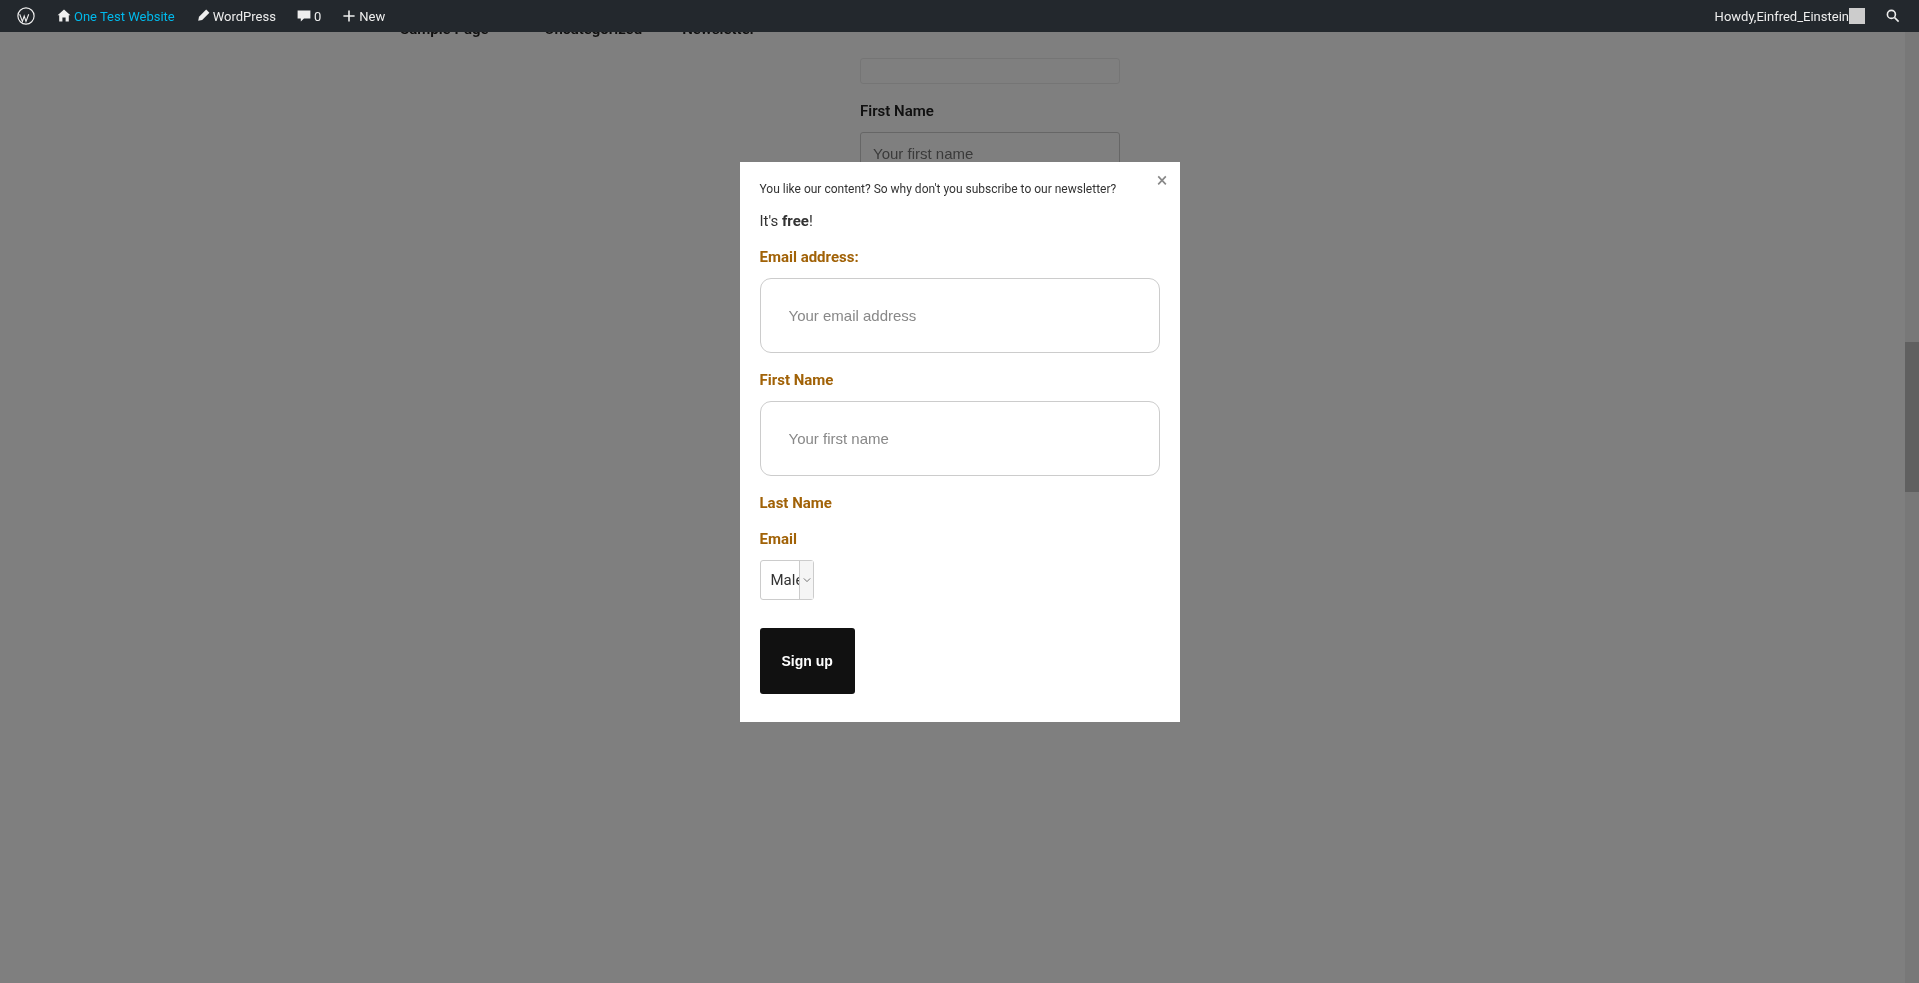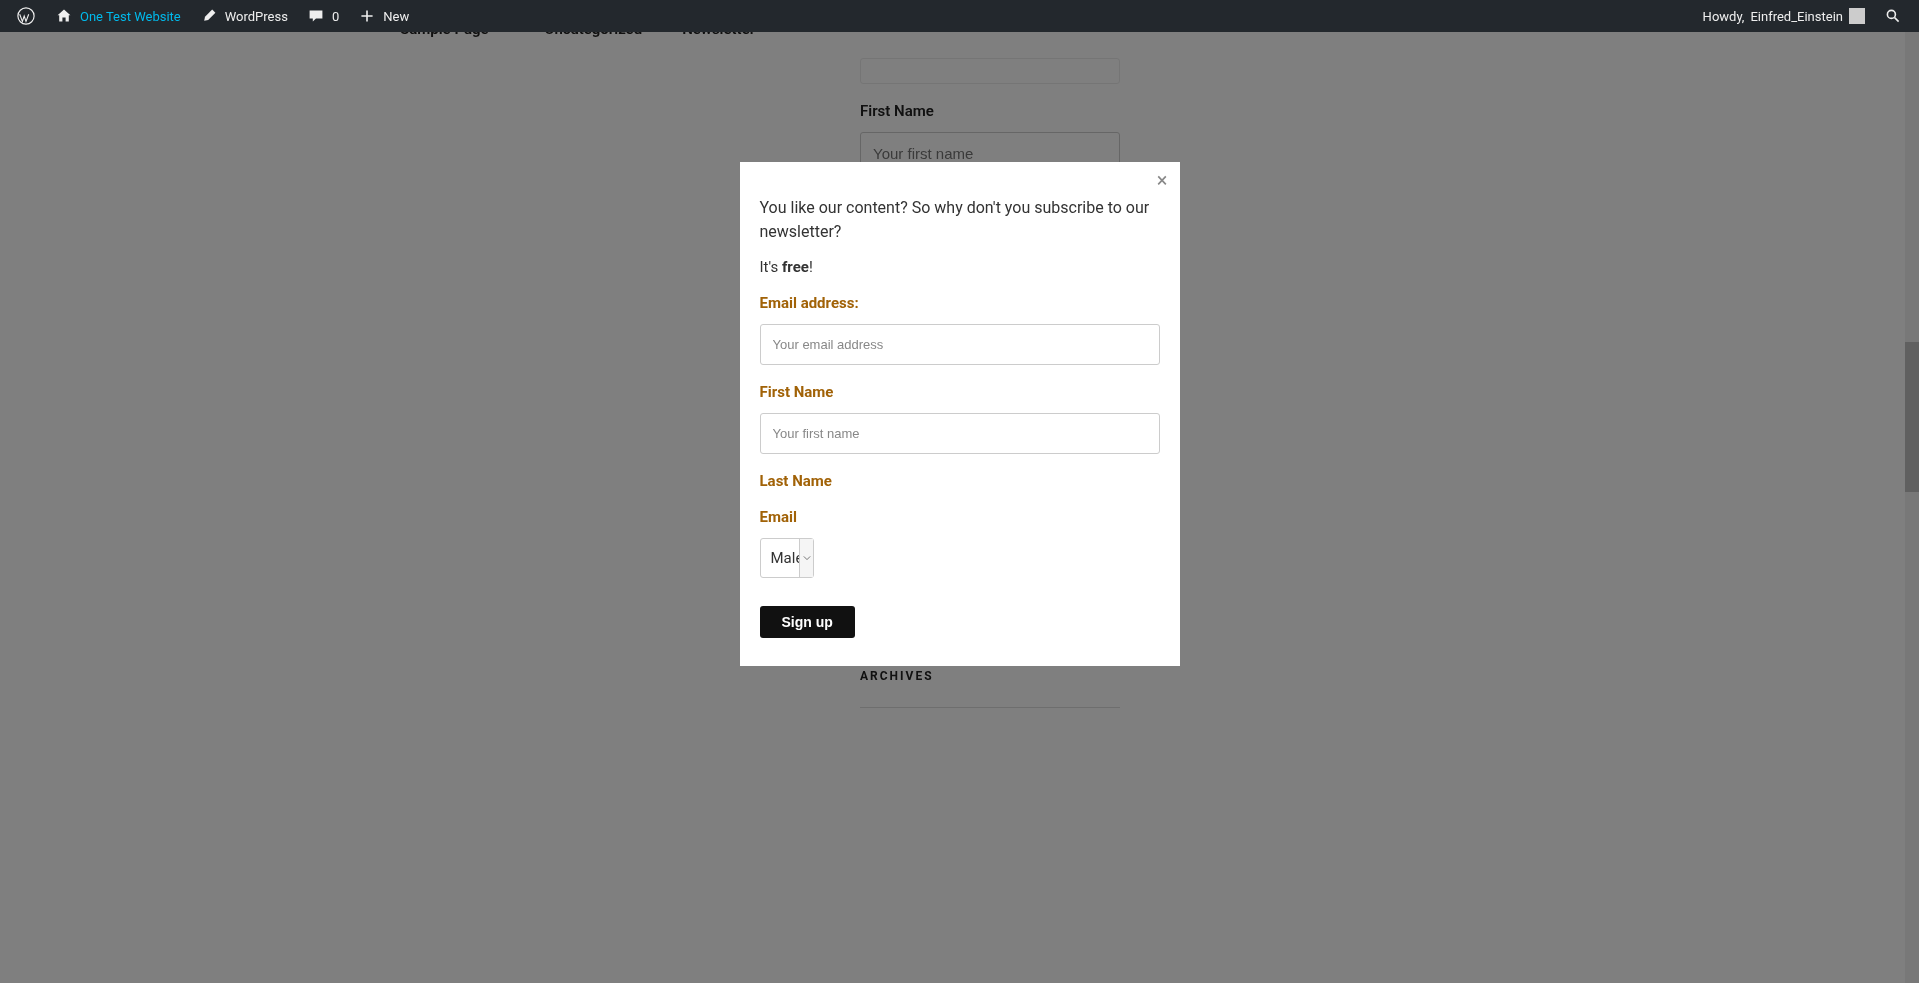--- a/index.html
+++ b/index.html
@@ -31,21 +31,20 @@
       padding: 0 8px;
     }
     .admin-bar-left, .admin-bar-right {
       display: flex;
       align-items: center;
       gap: 2px;
     }
     .admin-bar-item {
       display: flex;
       align-items: center;
-      gap: 6px;
       padding: 0 8px;
       height: 32px;
       cursor: pointer;
       color: #eee;
     }
     .admin-bar-item.site-name {
       color: #00b9eb;
     }
     .admin-icon {
       width: 20px;
@@ -182,46 +181,45 @@
     .modal-close {
       position: absolute;
       top: 8px;
       right: 12px;
       font-size: 20px;
       color: #888;
       cursor: pointer;
       line-height: 1;
     }
     .modal-intro {
-      font-size: 16px;
+      font-size: 12px;
       color: #333;
       line-height: 1.5;
       margin-bottom: 14px;
-      margin-top: 16px;
     }
     .modal-free {
       font-size: 15px;
       color: #333;
     }
     .modal-free strong {
       font-weight: 700;
     }
     .modal-label {
       font-weight: 700;
       color: #a16207;
       margin: 18px 0 12px 0;
       font-size: 15px;
       display: block;
     }
     .modal-input {
       width: 100%;
-      padding: 12px;
+      padding: 28px;
       border: 1px solid #ccc;
-      border-radius: 3px;
-      font-size: 13px;
+      border-radius: 11px;
+      font-size: 15px;
       color: #666;
     }
     .modal-input::placeholder {
       color: #888;
     }
     .modal-select-wrapper {
       display: inline-block;
       position: relative;
       border: 1px solid #ccc;
       border-radius: 3px;
@@ -244,21 +242,21 @@
     }
     .modal-select-inner{
       display:flex;
       align-items:stretch;
     }
     .signup-button {
       margin-top: 28px;
       background: #111;
       color: #fff;
       border: none;
-      padding: 8px 22px;
+      padding: 25px 22px;
       font-size: 14px;
       font-weight: 700;
       border-radius: 3px;
       cursor: pointer;
     }
     
     
     .scrollbar-track {
       position: fixed;
       right: 0;

